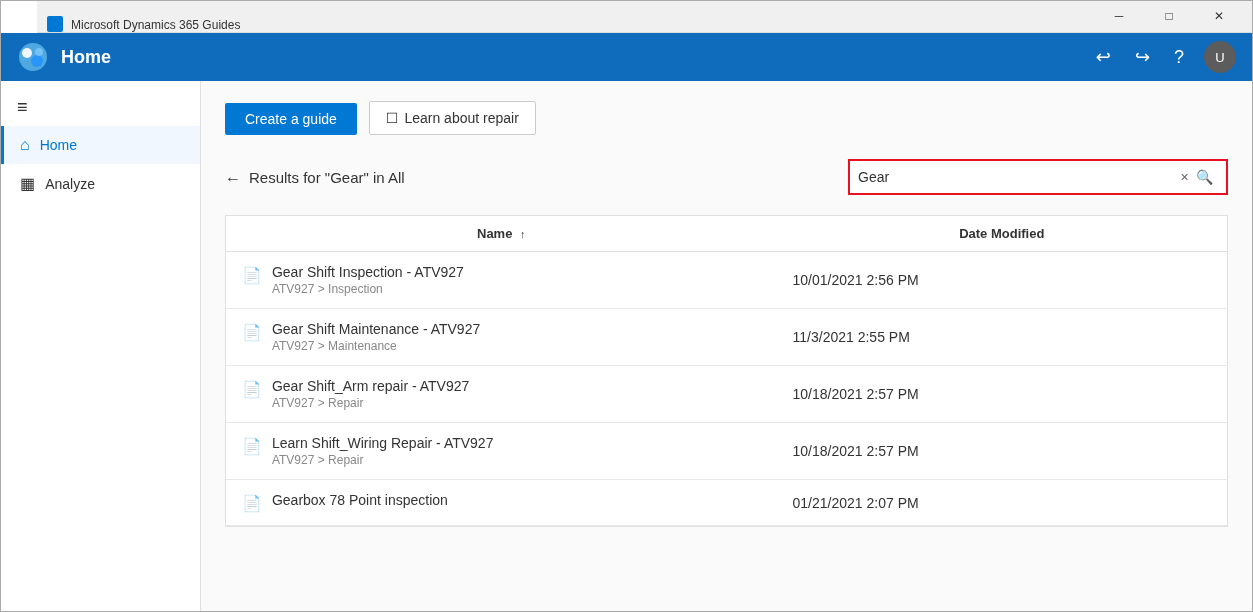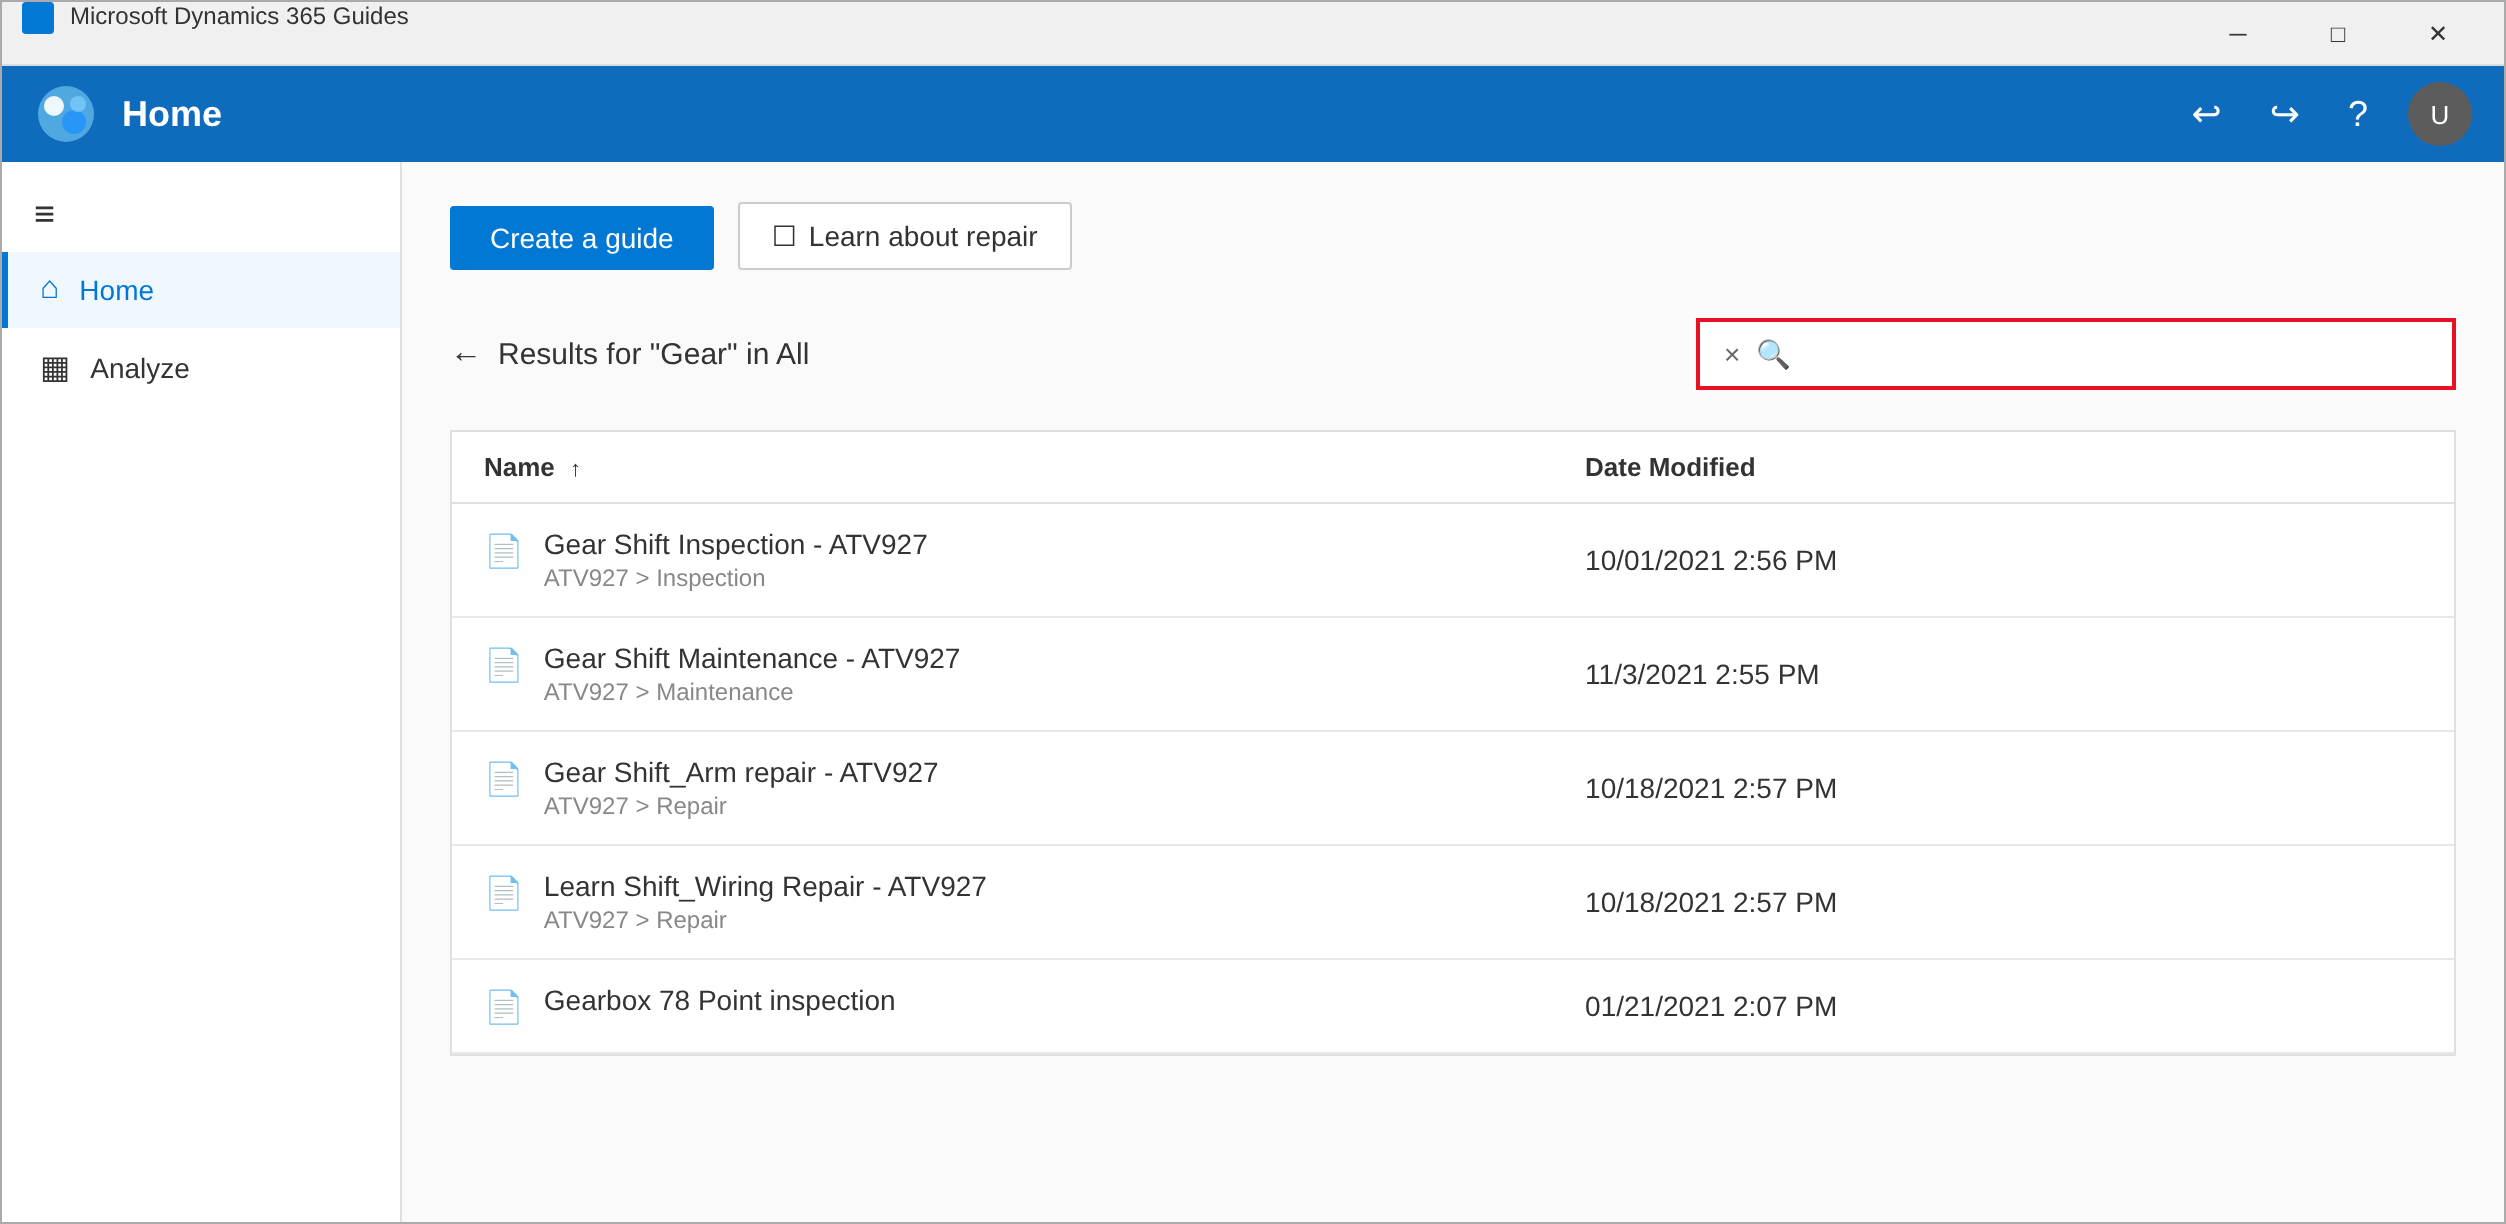--- a/index.html
+++ b/index.html
@@ -12,26 +12,27 @@
       border: 1px solid #aaa;
       display: flex;
       flex-direction: column;
       background: #fff;
     }
 
     .title-bar {
       background: #f0f0f0;
       height: 32px;
       display: flex;
-      align-items: flex-start;
+      align-items: flex-end;
       padding: 0 10px;
       font-size: 12px;
       color: #333;
       border-bottom: 1px solid #ddd;
       flex-shrink: 0;
+      margin-left: 36px;
     }
     .title-bar-icon {
       width: 16px;
       height: 16px;
       margin-right: 8px;
       background: #0078d4;
       border-radius: 2px;
       display: flex; align-items: center; justify-content: center;
     }
     .title-bar-title { flex: 1; }
@@ -226,21 +227,21 @@
       padding: 0 4px;
     }
 
     
     .results-table {
       width: 100%;
       border-collapse: collapse;
       background: #fff;
     }
     .results-table th {
-      text-align: left;
+      text-align: center;
       padding: 10px 16px;
       border-bottom: 1px solid #e0e0e0;
       font-weight: 600;
       font-size: 13px;
       color: #333;
     }
     .results-table td {
       padding: 12px 16px;
       border-bottom: 1px solid #e8e8e8;
       font-size: 14px;
@@ -320,20 +321,21 @@
           <span>Learn about repair</span>
         </button>
       </div>
 
       <div class="search-results-bar">
         <div class="results-label">
           <span class="back-arrow">←</span>
           <span>Results for "Gear" in All</span>
         </div>
         <div class="search-box-wrapper">
+          <input class="search-input" type="text" value="Gear" style="">
           <button class="search-clear-btn">×</button>
           <button class="search-btn">
             <span>🔍</span>
           </button>
         </div>
       </div>
 
       <div class="table-container">
         <table class="results-table">
           <thead>

